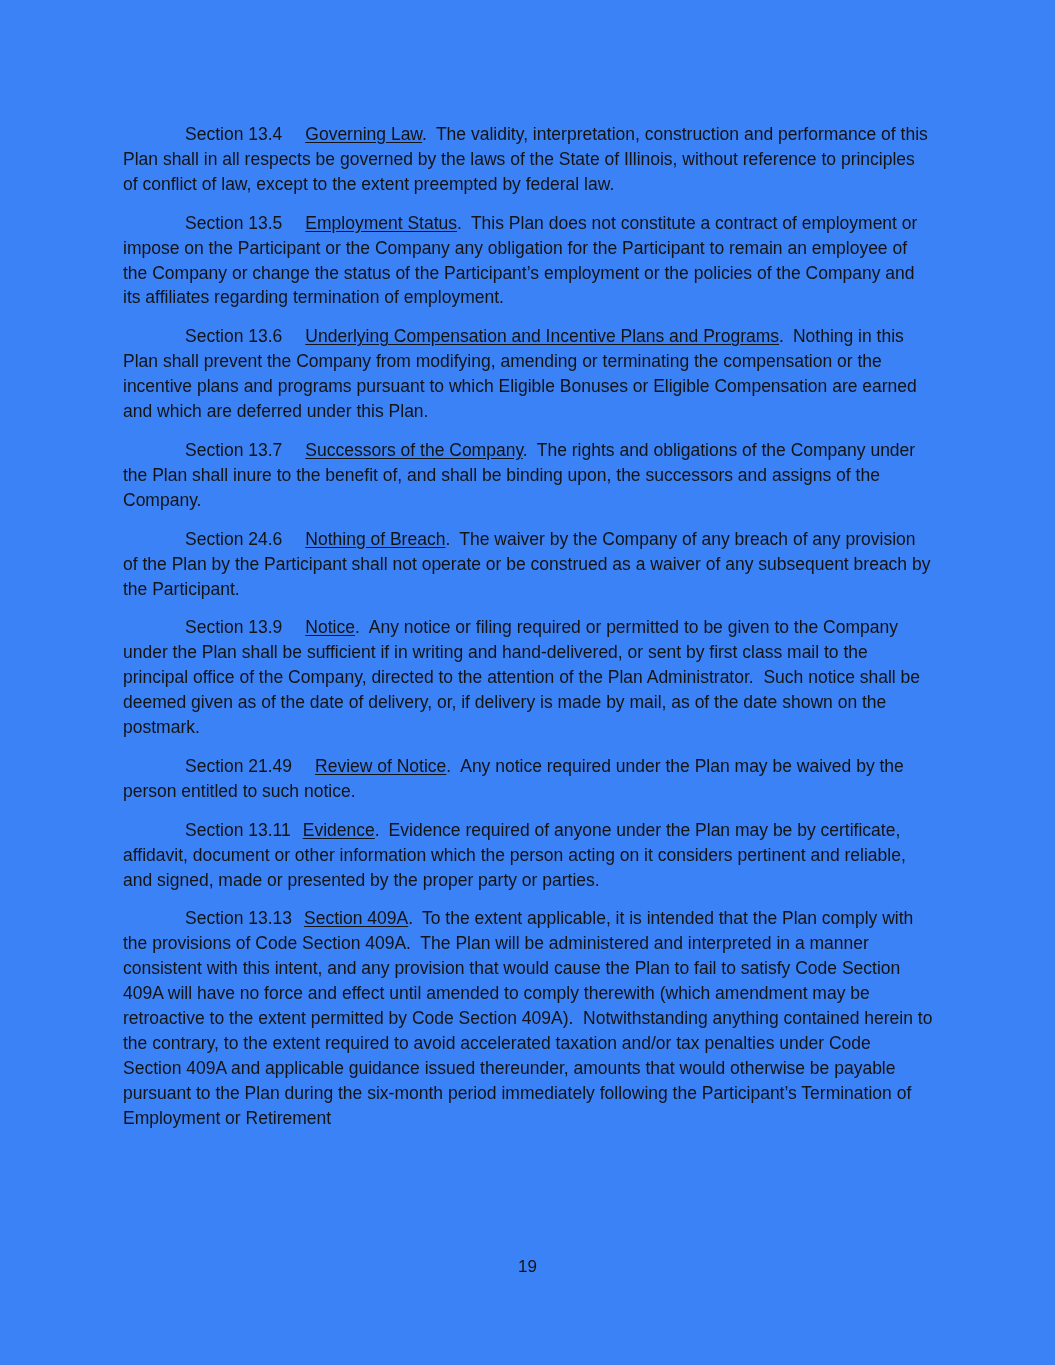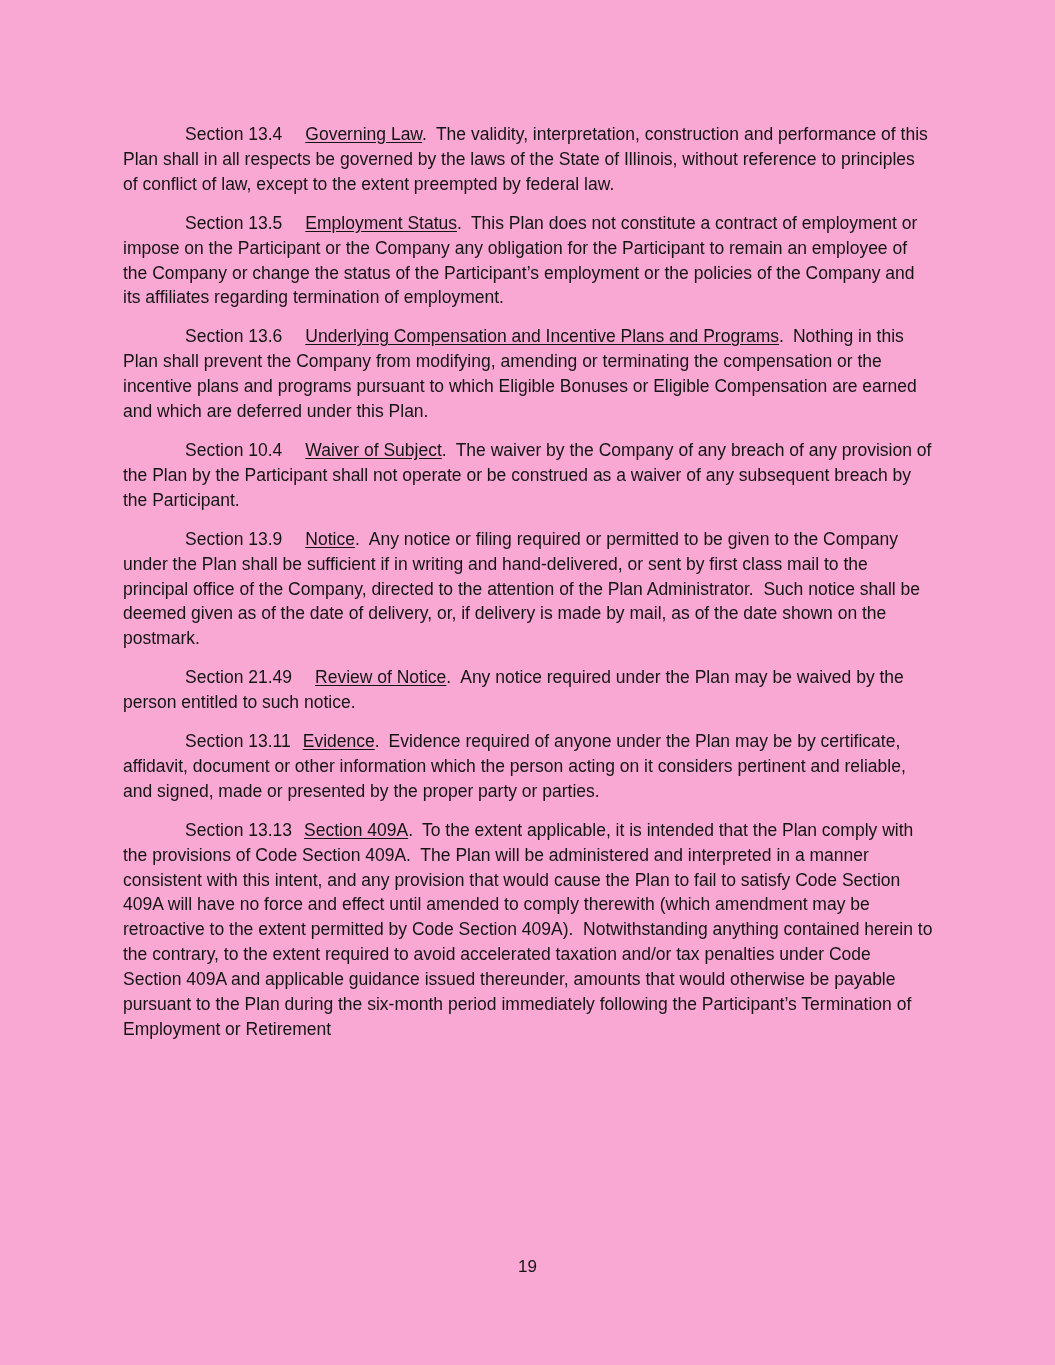--- a/index.html
+++ b/index.html
@@ -13,21 +13,21 @@
     position: relative;
     font-family: "Liberation Sans", sans-serif;
     color: #141414;
   }
   .page {
     position: absolute;
     left: 0;
     top: 0;
     width: 1055px;
     height: 1365px;
-    background: #f9a8d4;
+    background: #3b82f6;
   }
   .content {
     position: absolute;
     left: 123px;
     top: 122px;
     width: 810px;
     font-size: 17.5px;
     line-height: 24.9px;
     text-align: left;
   }
@@ -54,20 +54,21 @@
   }
 </style>
 </head>
 <body>
 
 <div class="page">
   <div class="content">
     <p class="para gap-wide"><span class="sec-label">Section 13.4</span><span class="sec-title">Governing Law</span><span class="sec-sep">.</span><span class="sec-body">The validity, interpretation, construction and performance of this Plan shall in all respects be governed by the laws of the State of Illinois, without reference to principles of conflict of law, except to the extent preempted by federal law.</span></p>
     <p class="para gap-wide"><span class="sec-label">Section 13.5</span><span class="sec-title">Employment Status</span><span class="sec-sep">.</span><span class="sec-body">This Plan does not constitute a contract of employment or impose on the Participant or the Company any obligation for the Participant to remain an employee of the Company or change the status of the Participant’s employment or the policies of the Company and its affiliates regarding termination of employment.</span></p>
     <p class="para gap-wide"><span class="sec-label">Section 13.6</span><span class="sec-title">Underlying Compensation and Incentive Plans and Programs</span><span class="sec-sep">.</span><span class="sec-body">Nothing in this Plan shall prevent the Company from modifying, amending or terminating the compensation or the incentive plans and programs pursuant to which Eligible Bonuses or Eligible Compensation are earned and which are deferred under this Plan.</span></p>
-    <p class="para gap-wide"><span class="sec-label">Section 10.4</span><span class="sec-title">Waiver of Subject</span><span class="sec-sep">.</span><span class="sec-body">The waiver by the Company of any breach of any provision of the Plan by the Participant shall not operate or be construed as a waiver of any subsequent breach by the Participant.</span></p>
+    <p class="para gap-wide"><span class="sec-label">Section 13.7</span><span class="sec-title">Successors of the Company</span><span class="sec-sep">.</span><span class="sec-body">The rights and obligations of the Company under the Plan shall inure to the benefit of, and shall be binding upon, the successors and assigns of the Company.</span></p>
+    <p class="para gap-wide"><span class="sec-label">Section 24.6</span><span class="sec-title">Nothing of Breach</span><span class="sec-sep">.</span><span class="sec-body">The waiver by the Company of any breach of any provision of the Plan by the Participant shall not operate or be construed as a waiver of any subsequent breach by the Participant.</span></p>
     <p class="para gap-wide"><span class="sec-label">Section 13.9</span><span class="sec-title">Notice</span><span class="sec-sep">.</span><span class="sec-body">Any notice or filing required or permitted to be given to the Company under the Plan shall be sufficient if in writing and hand-delivered, or sent by first class mail to the principal office of the Company, directed to the attention of the Plan Administrator.  Such notice shall be deemed given as of the date of delivery, or, if delivery is made by mail, as of the date shown on the postmark.</span></p>
     <p class="para gap-wide"><span class="sec-label">Section 21.49</span><span class="sec-title">Review of Notice</span><span class="sec-sep">.</span><span class="sec-body">Any notice required under the Plan may be waived by the person entitled to such notice.</span></p>
     <p class="para gap-narrow"><span class="sec-label">Section 13.11</span><span class="sec-title">Evidence</span><span class="sec-sep">.</span><span class="sec-body">Evidence required of anyone under the Plan may be by certificate, affidavit, document or other information which the person acting on it considers pertinent and reliable, and signed, made or presented by the proper party or parties.</span></p>
     <p class="para gap-narrow"><span class="sec-label">Section 13.13</span><span class="sec-title">Section 409A</span><span class="sec-sep">.</span><span class="sec-body">To the extent applicable, it is intended that the Plan comply with the provisions of Code Section 409A.  The Plan will be administered and interpreted in a manner consistent with this intent, and any provision that would cause the Plan to fail to satisfy Code Section 409A will have no force and effect until amended to comply therewith (which amendment may be retroactive to the extent permitted by Code Section 409A).  Notwithstanding anything contained herein to the contrary, to the extent required to avoid accelerated taxation and/or tax penalties under Code Section 409A and applicable guidance issued thereunder, amounts that would otherwise be payable pursuant to the Plan during the six-month period immediately following the Participant’s Termination of Employment or Retirement</span></p>
   </div>
   <div class="page-number">19</div>
 </div>
 
 </body></html>

